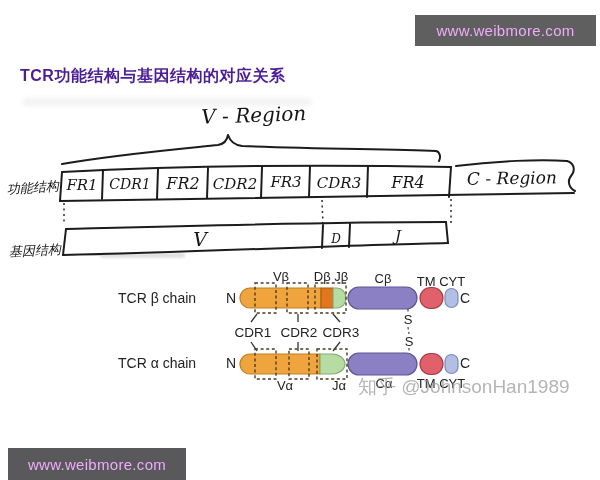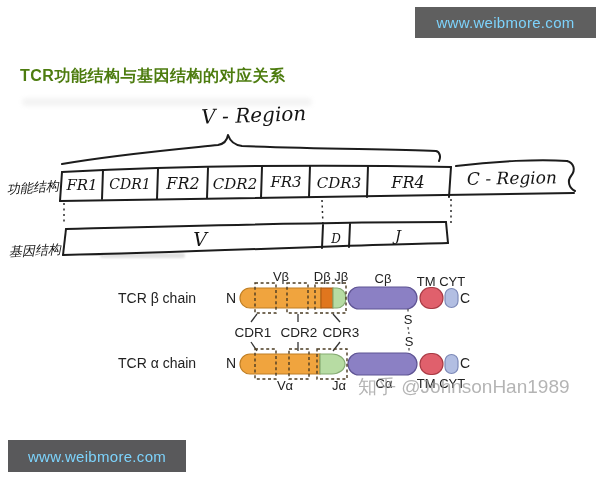--- a/index.html
+++ b/index.html
@@ -1,22 +1,22 @@
 <!DOCTYPE html>
 <html><head>
 <meta charset="utf-8">
 <style>
   html,body{margin:0;padding:0;background:#e9e9e9;}
   #stage{position:relative;width:600px;height:480px;background:#ffffff;overflow:hidden;
          font-family:"Liberation Sans","DejaVu Sans",sans-serif;}
-  .banner{position:absolute;color:#7dd3fc;display:flex;align-items:center;justify-content:center;
-          font-size:15px;letter-spacing:0.3px;font-family:"Liberation Sans",sans-serif;}
+  .banner{position:absolute;color:#f0abfc;display:flex;align-items:center;justify-content:center;
+          font-size:15px;letter-spacing:0.3px;font-family:"Liberation Sans",sans-serif;margin-top:8px;}
   #banner-top{left:415px;top:7px;width:181px;height:31px;background:#5f5f5f;}
   #banner-bottom{left:8px;top:440px;width:178px;height:32px;background:#59595b;}
-  #page-title{position:absolute;left:20px;top:66px;font-size:16px;font-weight:600;color:#4d7c0f;
+  #page-title{position:absolute;left:20px;top:66px;font-size:16px;font-weight:600;color:#4c1d95;
               letter-spacing:0.5px;}
   .smudge{position:absolute;border-radius:6px;pointer-events:none;}
   #smudge-a{left:22px;top:98px;width:290px;height:8px;background:#b9b9b9;opacity:.16;filter:blur(2px);}
   #smudge-b{left:100px;top:253px;width:85px;height:5px;background:#777;opacity:.22;filter:blur(1px);}
   svg{position:absolute;left:0;top:0;}
   .ink{stroke:#1c1c1c;stroke-width:2;fill:none;stroke-linecap:round;stroke-linejoin:round;}
   .dot{stroke:#2a2a2a;stroke-width:1.5;fill:none;stroke-dasharray:2 3.5;}
   .hand{font-family:"DejaVu Serif",serif;font-style:italic;fill:#141414;}
   .lab{font-family:"Liberation Sans","DejaVu Sans",sans-serif;fill:#222;}
   .dash-box{fill:none;stroke:#4a3b22;stroke-width:1.4;stroke-dasharray:3 2.6;}

